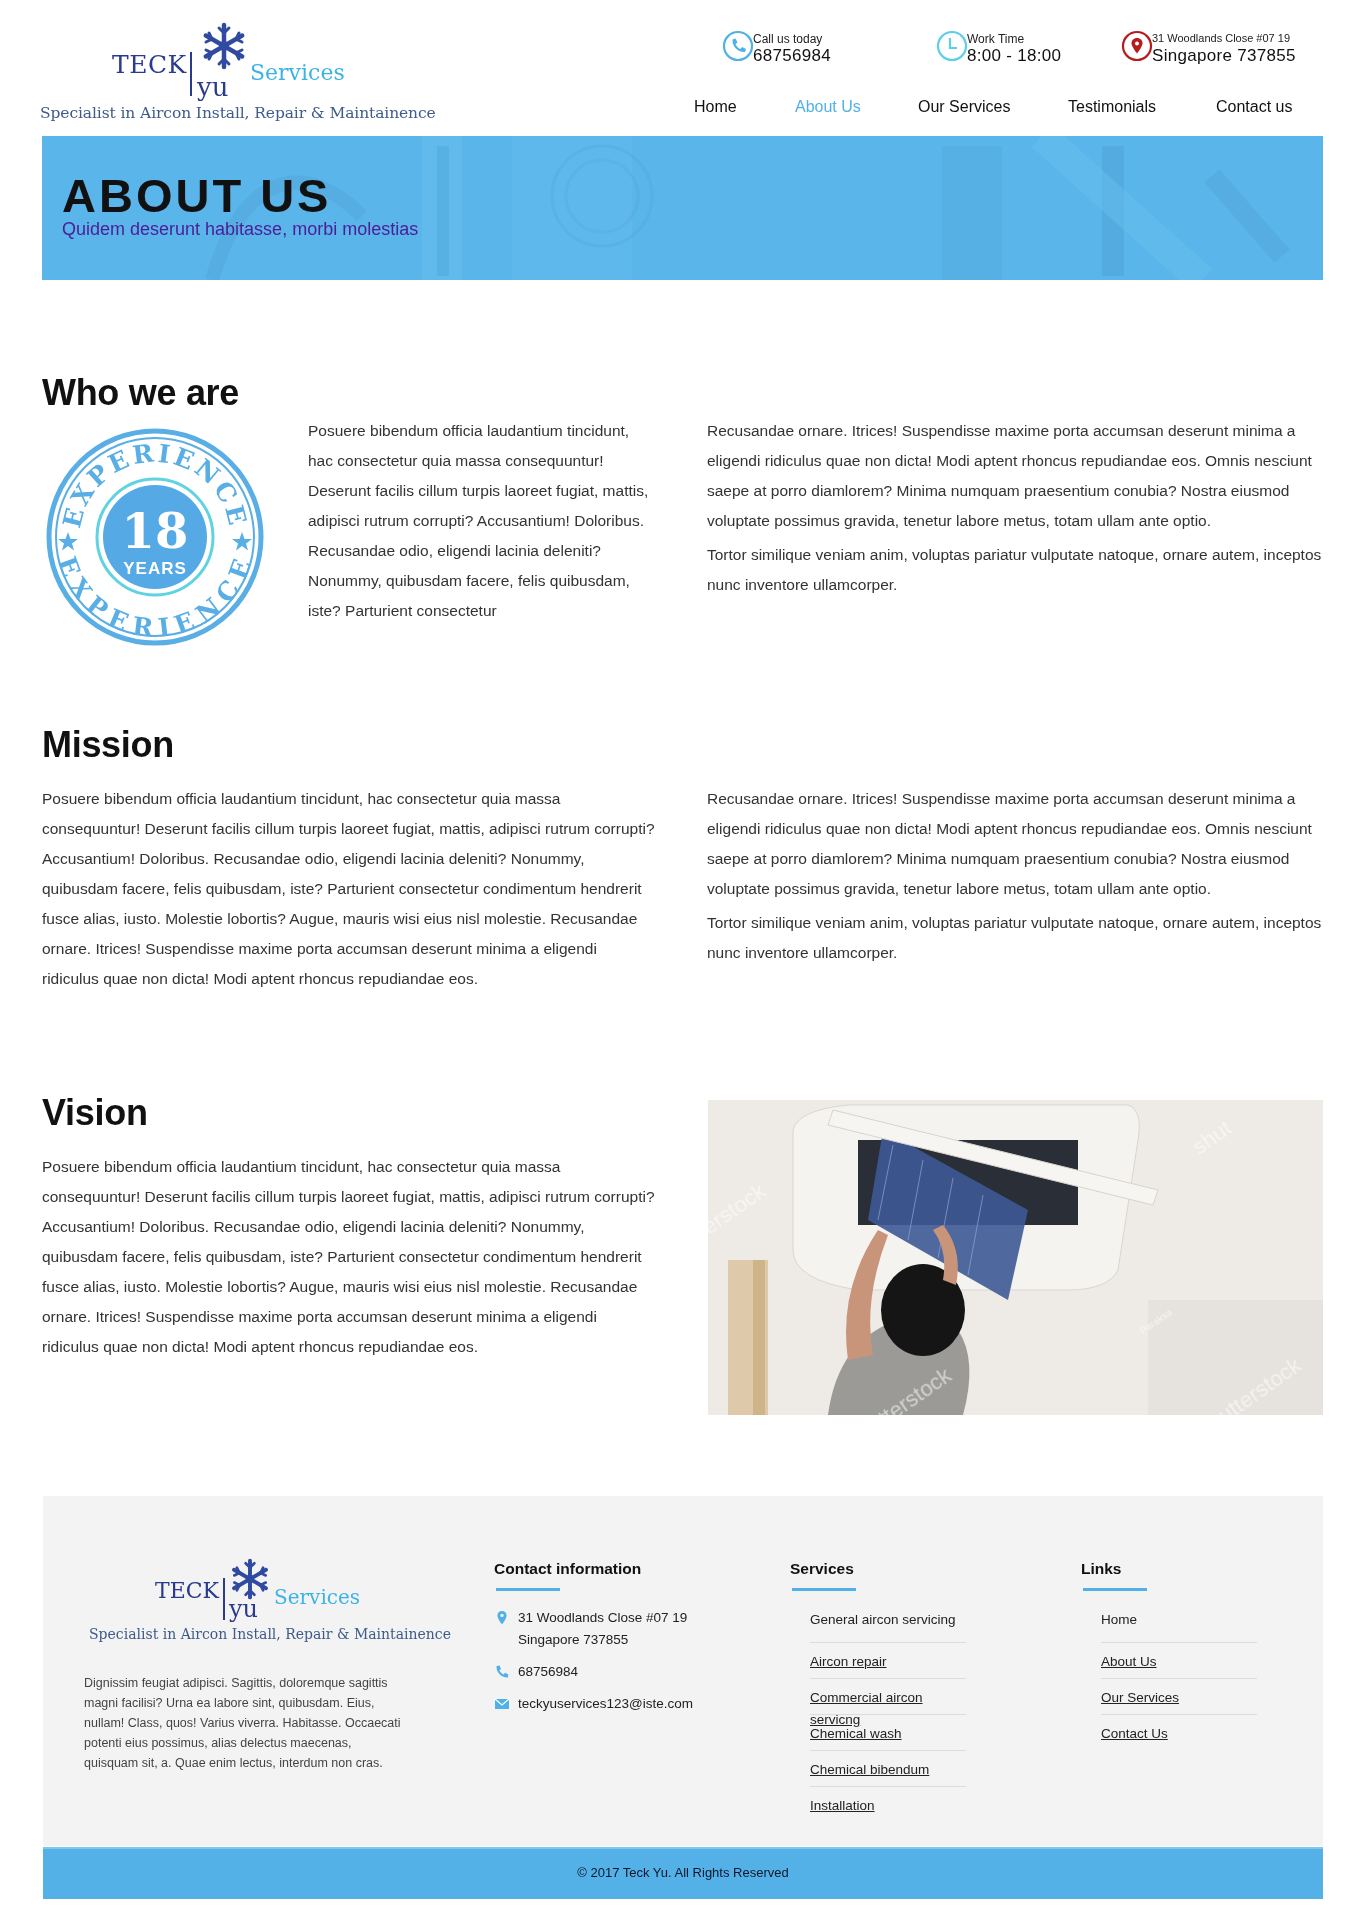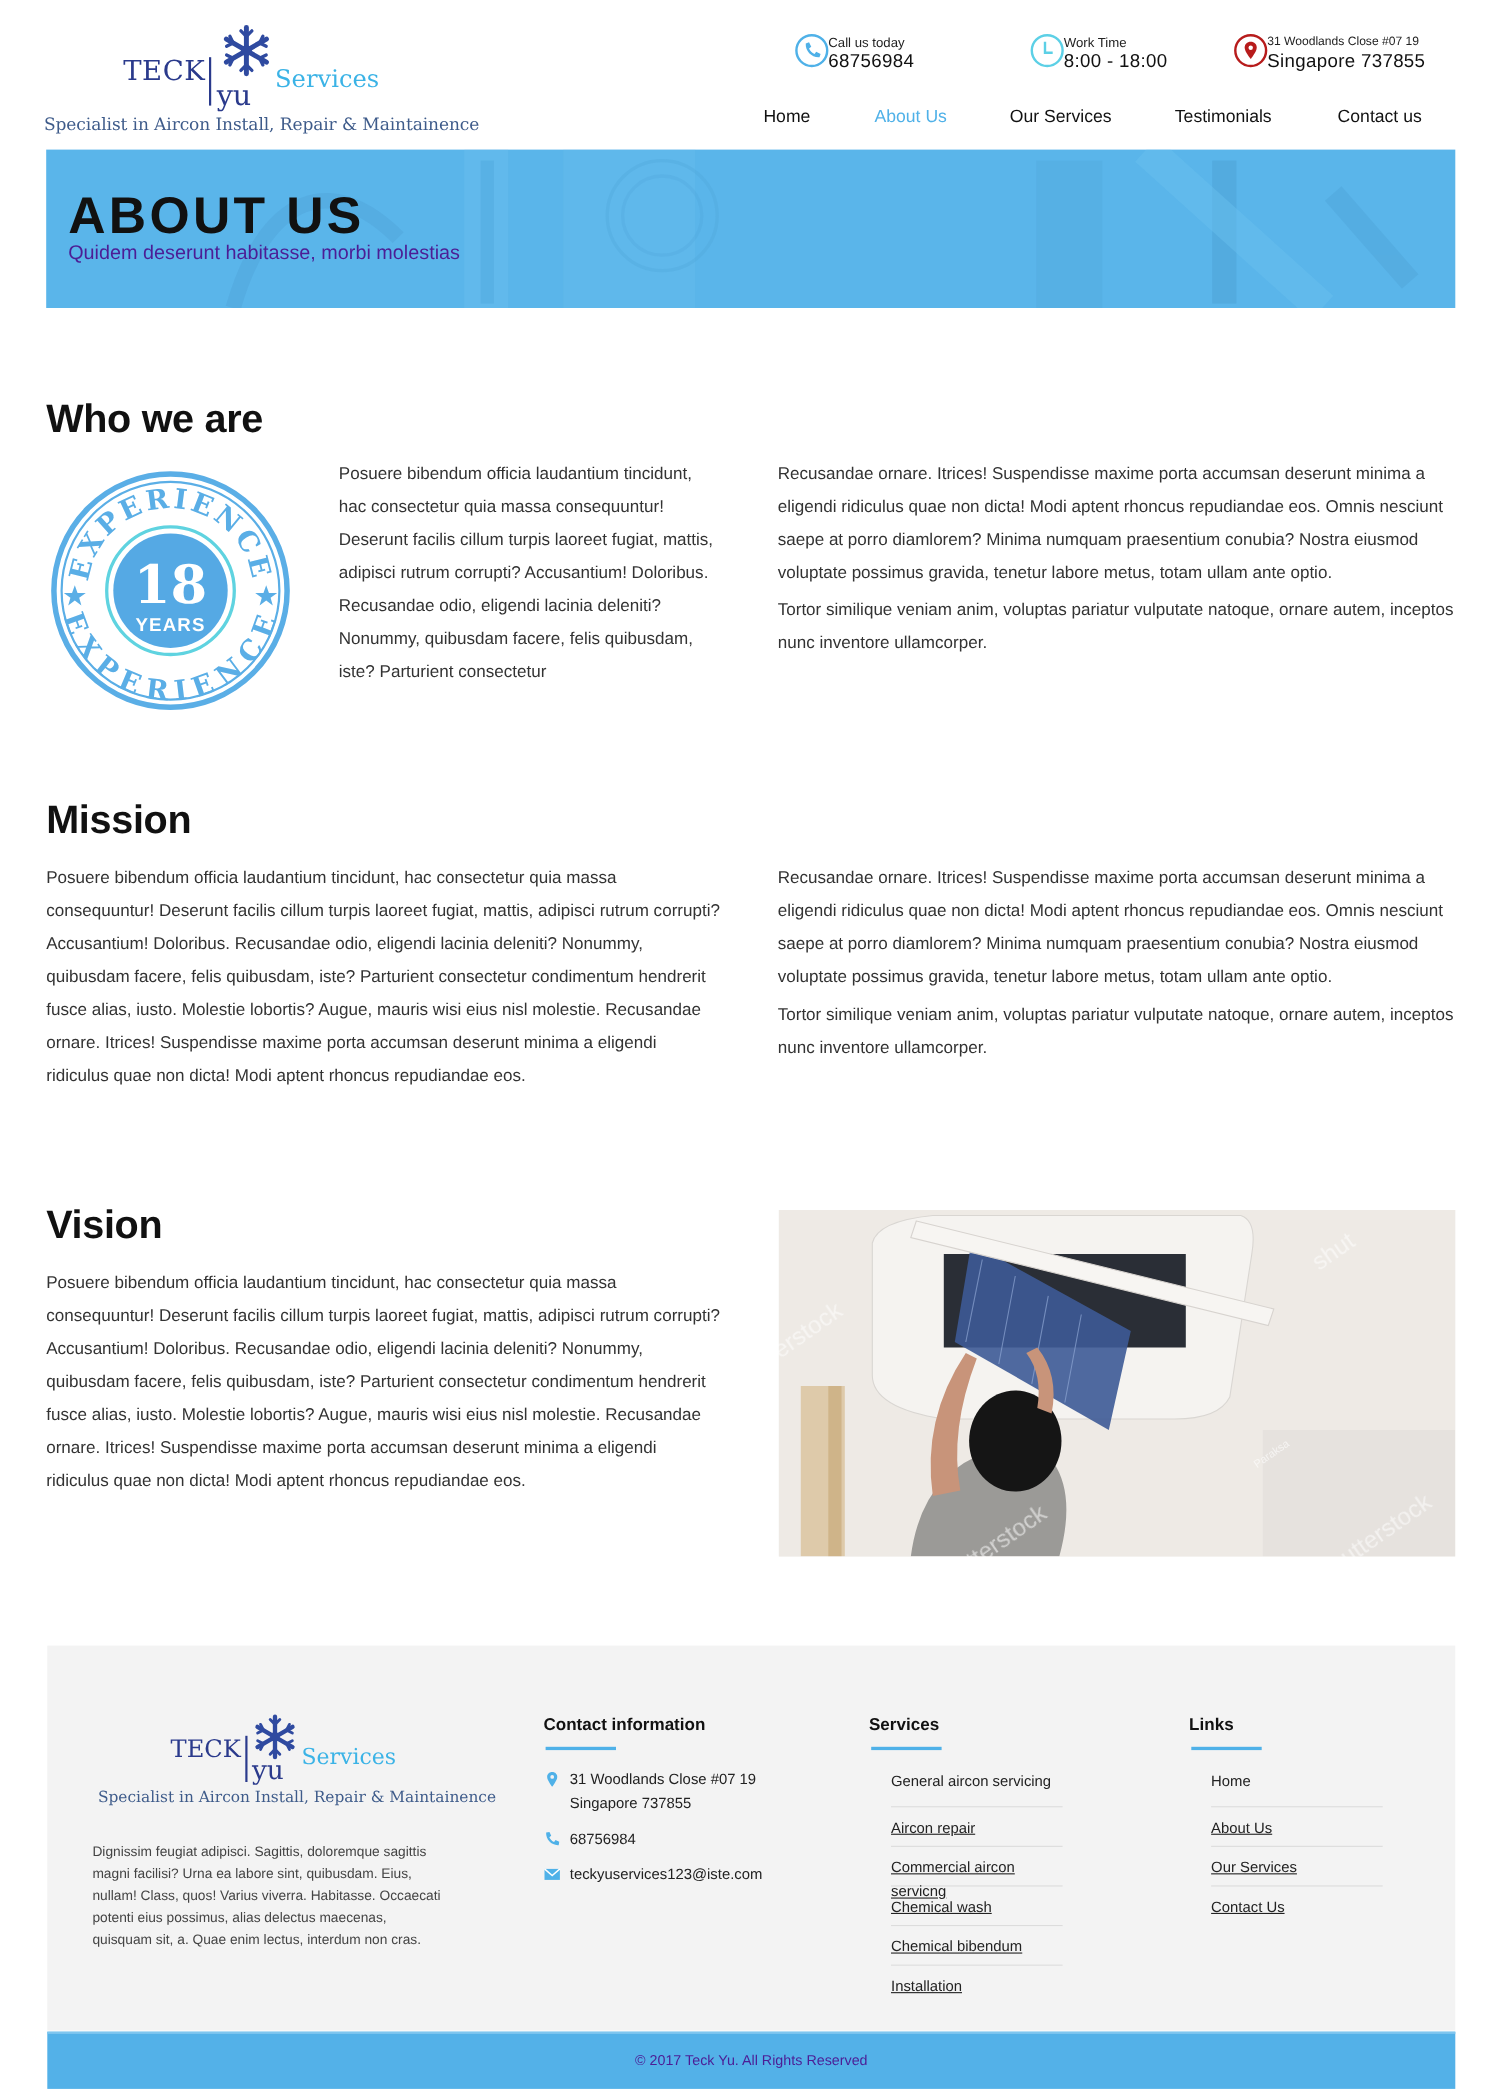--- a/index.html
+++ b/index.html
@@ -55,21 +55,21 @@
   .fcol .uline { width: 64px; height: 3px; background: #4fb1e8; margin-top: 6px; margin-left: 2px; }
   .clist { margin-top: 16px; }
   .citem { position: relative; padding-left: 24px; font-size: 13.5px; color: #222; line-height: 22px; margin-bottom: 10px; }
   .citem .ci { position: absolute; left: 0; top: 3px; width: 16px; height: 16px; }
   .llist { margin-top: 16px; width: 176px; }
   .llist a { display: block; font-size: 13.5px; color: #222; text-decoration: none; height: 36px; line-height: 26px; border-bottom: 1px solid #dcdcdc; margin-bottom: 0; margin-left: 20px; }
   .llist a:last-child { border-bottom: none; }
   .llist a + a { padding-top: 8px; height: 36px; line-height: 22px; text-decoration: underline; }
 
   .copy { position: absolute; left: 43px; top: 1847px; width: 1280px; height: 52px; background: #53b1e8; border-top: 2px solid #7fc6ef; }
-  .copy span { position: absolute; left: 0; right: 0; top: 16px; text-align: center; font-size: 13px; color: #4c1d95; }
+  .copy span { position: absolute; left: 0; right: 0; top: 16px; text-align: center; font-size: 13px; color: #0f172a; }
 </style>
 </head>
 <body>
 
 <div class="logo">
   <svg class="flake" viewBox="0 0 48 48">
     <g stroke="#2f4aa0" stroke-width="4.5" stroke-linecap="round" fill="none">
       <line x1="24" y1="3" x2="24" y2="45"></line>
       <line x1="5.8" y1="13.5" x2="42.2" y2="34.5"></line>
       <line x1="5.8" y1="34.5" x2="42.2" y2="13.5"></line>
@@ -137,21 +137,21 @@
     <path d="M170 144 C 200 40 260 20 320 80" stroke="#4d9fd3" stroke-width="14" fill="none" opacity="0.35"></path>
     <rect x="900" y="10" width="60" height="134" fill="#4fa6db" opacity="0.35"></rect>
     <rect x="1060" y="10" width="22" height="130" fill="#4c9fd3" opacity="0.45"></rect>
     <path d="M1000 0 L 1160 144" stroke="#6ac1ef" stroke-width="30" opacity="0.45"></path>
     <path d="M1170 40 L 1240 120" stroke="#4c9fd3" stroke-width="20" opacity="0.35"></path>
   </svg>
   <h1>ABOUT US</h1>
   <p>Quidem deserunt habitasse, morbi molestias</p>
 </section>
 
-<h2 class="h2" style="top:360px;text-align:center;">Who we are</h2>
+<h2 class="h2" style="top:372px;text-align:center;">Who we are</h2>
 
 <svg class="badge" viewBox="0 0 222 222">
   <defs>
     <path id="arcTop" d="M 36 111 A 75 75 0 0 1 186 111"></path>
     <path id="arcBot" d="M 30 111 A 81 81 0 0 0 192 111"></path>
   </defs>
   <circle cx="111" cy="111" r="106" fill="none" stroke="#5aaee6" stroke-width="5"></circle>
   <circle cx="111" cy="111" r="99" fill="none" stroke="#5aaee6" stroke-width="2"></circle>
   <circle cx="111" cy="111" r="58" fill="none" stroke="#5fd3e0" stroke-width="3"></circle>
   <circle cx="111" cy="111" r="52" fill="#55a9e4"></circle>

